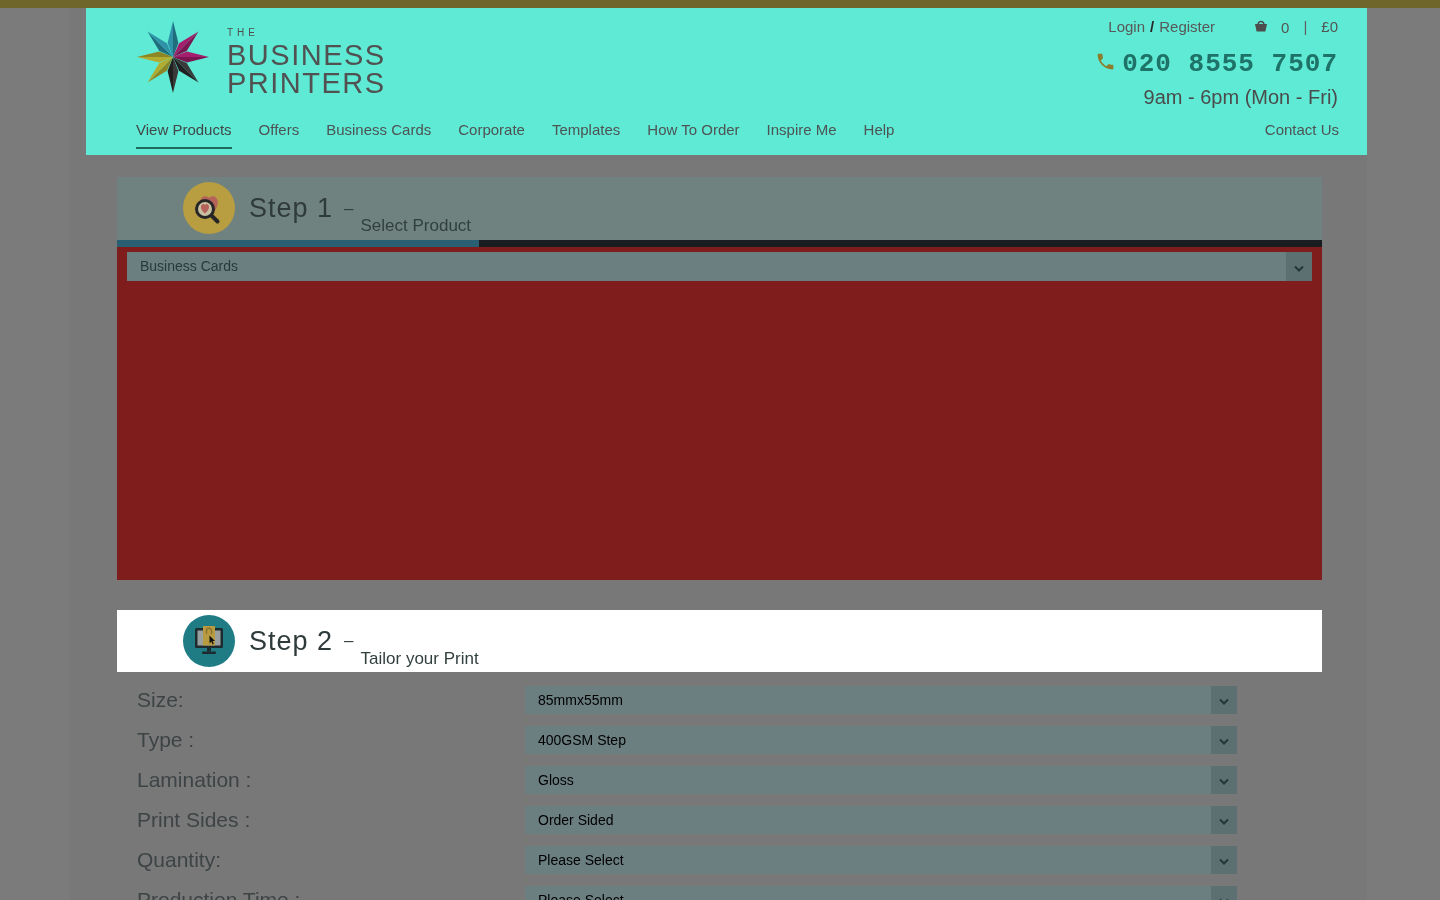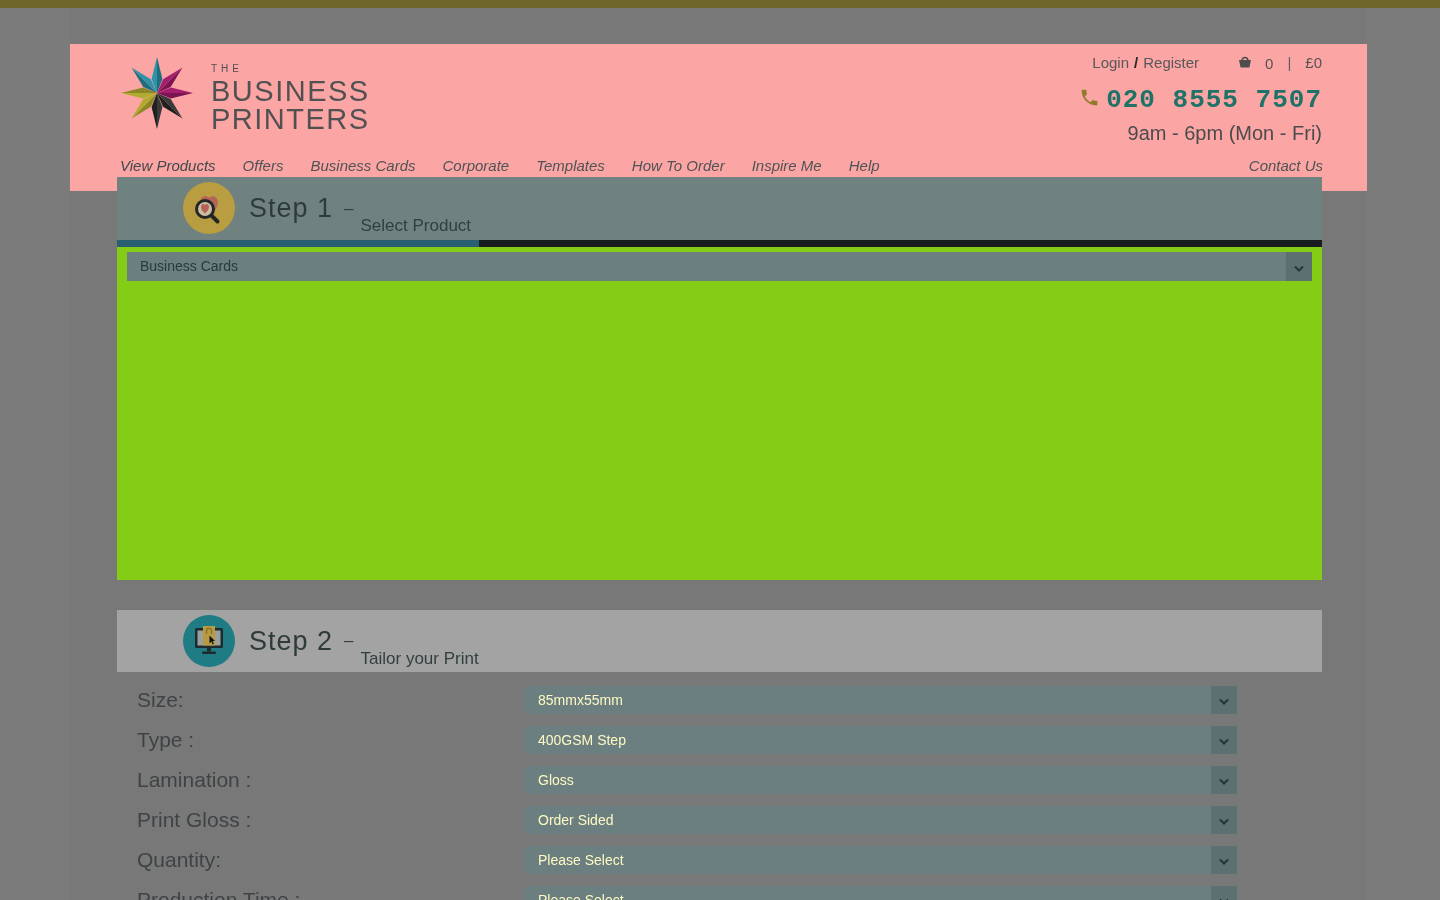--- a/index.html
+++ b/index.html
@@ -9,63 +9,63 @@
     font-family:"Liberation Sans", sans-serif;
     position:relative;
   }
   
   .gold-bar { position:absolute; left:0; top:0; width:1440px; height:8px; background:#6f662b; }
 
   
   .wrapper { position:absolute; left:70px; top:8px; width:1297px; height:892px; background:#787878; overflow:hidden; }
 
   
-  .site-header { position:absolute; left:0; top:0; width:1297px; height:147px; background:#fca5a5;margin-top:36px; }
+  .site-header { position:absolute; left:16px; top:0; width:1297px; height:147px; background:#5eead4; }
 
   .logo { position:absolute; left:47px; top:7px; display:flex; align-items:flex-start; cursor:pointer; }
   .logo-text { margin-left:14px; margin-top:12px; color:#4f4f4f; }
   .logo-the { font-size:10px; letter-spacing:4px; margin-bottom:3px; }
   .logo-big { font-size:29px; line-height:28px; letter-spacing:1.5px; font-weight:400; color:#515151; }
 
   .header-right { position:absolute; right:45px; top:10px; text-align:right; }
   .account-row { display:flex; align-items:flex-start; justify-content:flex-end; font-size:15px; color:#585858; height:22px; }
   .account-row .slash { color:#262626; font-weight:700; margin:0 5px; }
   .basket-wrap { display:flex; align-items:center; margin-left:38px; }
   .basket-count { margin-left:12px; color:#545454; }
   .pipe { margin:0 14px; color:#5e5e5e; }
   .cart-total { color:#545454; }
   .phone-row { display:flex; align-items:center; justify-content:flex-end; margin-top:9px;font-family:Liberation Mono, monospace; }
   .phone-number { font-size:26px; font-weight:700; letter-spacing:1px; color:#1e7267; margin-left:6px; }
   .hours { font-size:20px; color:#4b4b4b; margin-top:7px; }
 
   
   .main-nav { position:absolute; left:50px; right:44px; top:113px; display:flex; align-items:flex-start; gap:27px; font-size:15px; color:#4e5354; }
-  .nav-item { padding-bottom:23px; cursor:pointer; white-space:nowrap;font-style:italic; }
+  .nav-item { padding-bottom:9px; cursor:pointer; white-space:nowrap; }
   .nav-item.active { color:#404849; border-bottom:2px solid #20695f; }
   .nav-contact { margin-left:auto; }
 
   
-  .step1-panel { position:absolute; left:47px; top:169px; width:1205px; height:403px; background:#84cc16; }
+  .step1-panel { position:absolute; left:47px; top:169px; width:1205px; height:403px; background:#7f1d1d; }
   .step-header { position:relative; width:100%; height:63px; background:#708280; }
-  .step2-header { position:absolute; left:47px; top:602px; width:1205px; height:62px; background:#a3a3a3; }
+  .step2-header { position:absolute; left:47px; top:602px; width:1205px; height:62px; background:#ffffff; }
   .step-icon { position:absolute; left:66px; top:5px; width:52px; height:52px; }
   .step2-header .step-icon { top:5px; }
   .step-titles { position:absolute; left:132px; top:0; height:100%; display:flex; align-items:center; }
   .step-title { font-size:27px; color:#2f3b3b; letter-spacing:1px; }
   .step-dash { font-size:17px; color:#313f3e; margin-left:11px; }
   .step-sub { font-size:17px; color:#313f3e; margin-left:7px;margin-top:35px; }
 
   
   .progress { display:flex; width:100%; height:7px; }
   .progress-done { width:30%; background:#2a5f72; }
   .progress-rest { flex:1; background:#1a1d1f; }
 
   
   .dd { position:relative; background:#6b7e80; height:29px; cursor:pointer; }
-  .dd-value { font-size:14px; color:#fef9c3; line-height:29px; padding-left:13px; }
+  .dd-value { font-size:14px; color:#000000; line-height:29px; padding-left:13px; }
   .dd-arrow { position:absolute; right:0; top:0; width:26px; height:100%; background:#5c7072; display:flex; align-items:center; justify-content:center; }
   .product-dd { margin:5px 10px 0 10px; }
   .product-dd .dd-value { color:#273a3c; }
 
   
   .form-area { position:absolute; left:47px; top:678px; width:1205px; }
   .form-row { position:relative; height:28px; margin-bottom:12px; }
   .form-label { position:absolute; left:20px; top:0; line-height:28px; font-size:21px; color:#3e4446; }
   .form-row .dd { position:absolute; left:408px; top:0; width:712px; height:28px; }
   .form-row .dd-value { line-height:28px; }
@@ -247,21 +247,21 @@
         <div class="dd-value">Gloss</div>
         <div class="dd-arrow">
             <span><svg width="10" height="7" viewBox="0 0 10 7">
                 <polyline points="1,1.5 5,5.5 9,1.5" fill="none" stroke="#243638" stroke-width="2"></polyline>
               </svg></span>
           </div>
       </div>
     </div>
 
     <div class="form-row">
-      <div class="form-label">Print Gloss :</div>
+      <div class="form-label">Print Sides :</div>
       <div class="dd">
         <div class="dd-value">Order Sided</div>
         <div class="dd-arrow">
             <span><svg width="10" height="7" viewBox="0 0 10 7">
                 <polyline points="1,1.5 5,5.5 9,1.5" fill="none" stroke="#243638" stroke-width="2"></polyline>
               </svg></span>
           </div>
       </div>
     </div>
 

